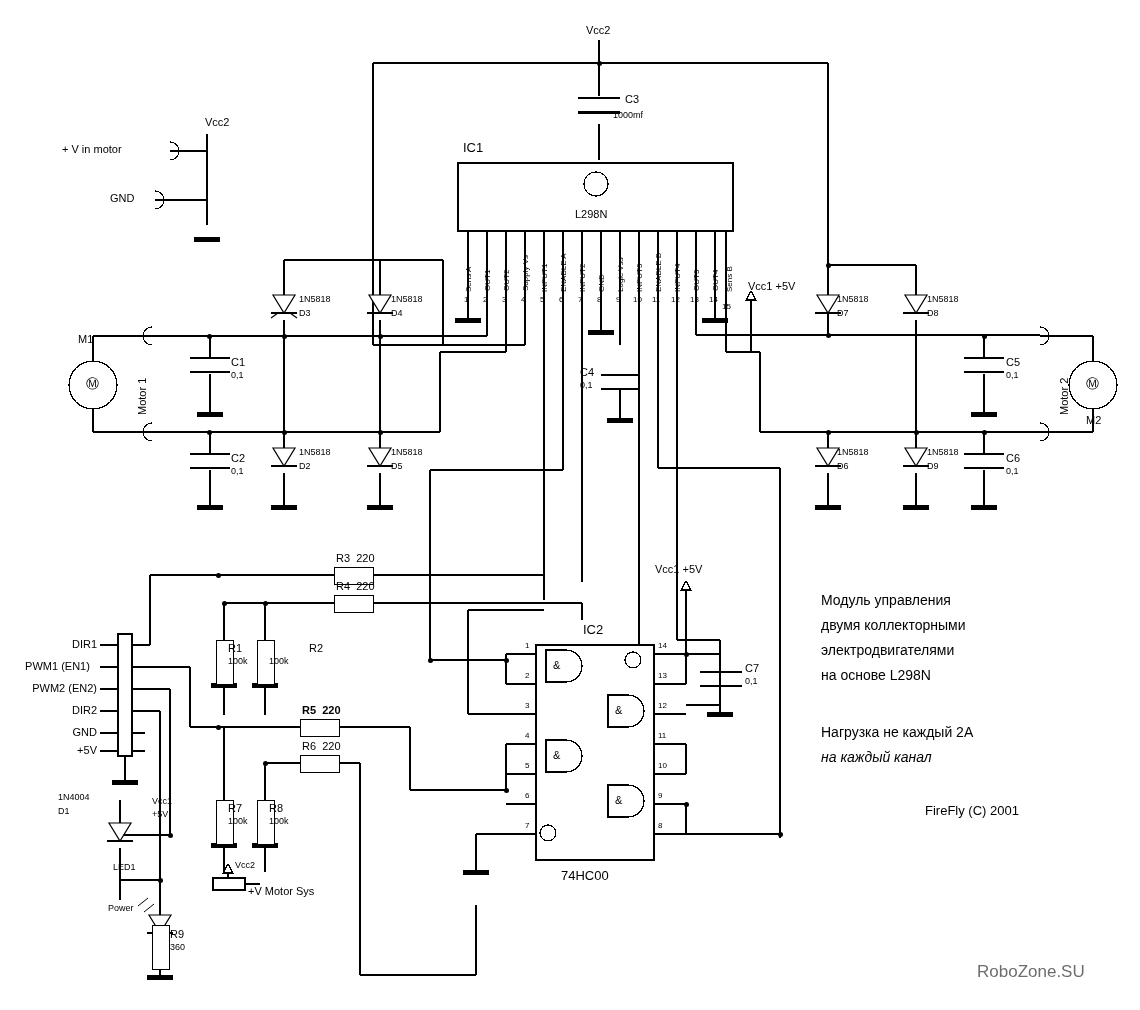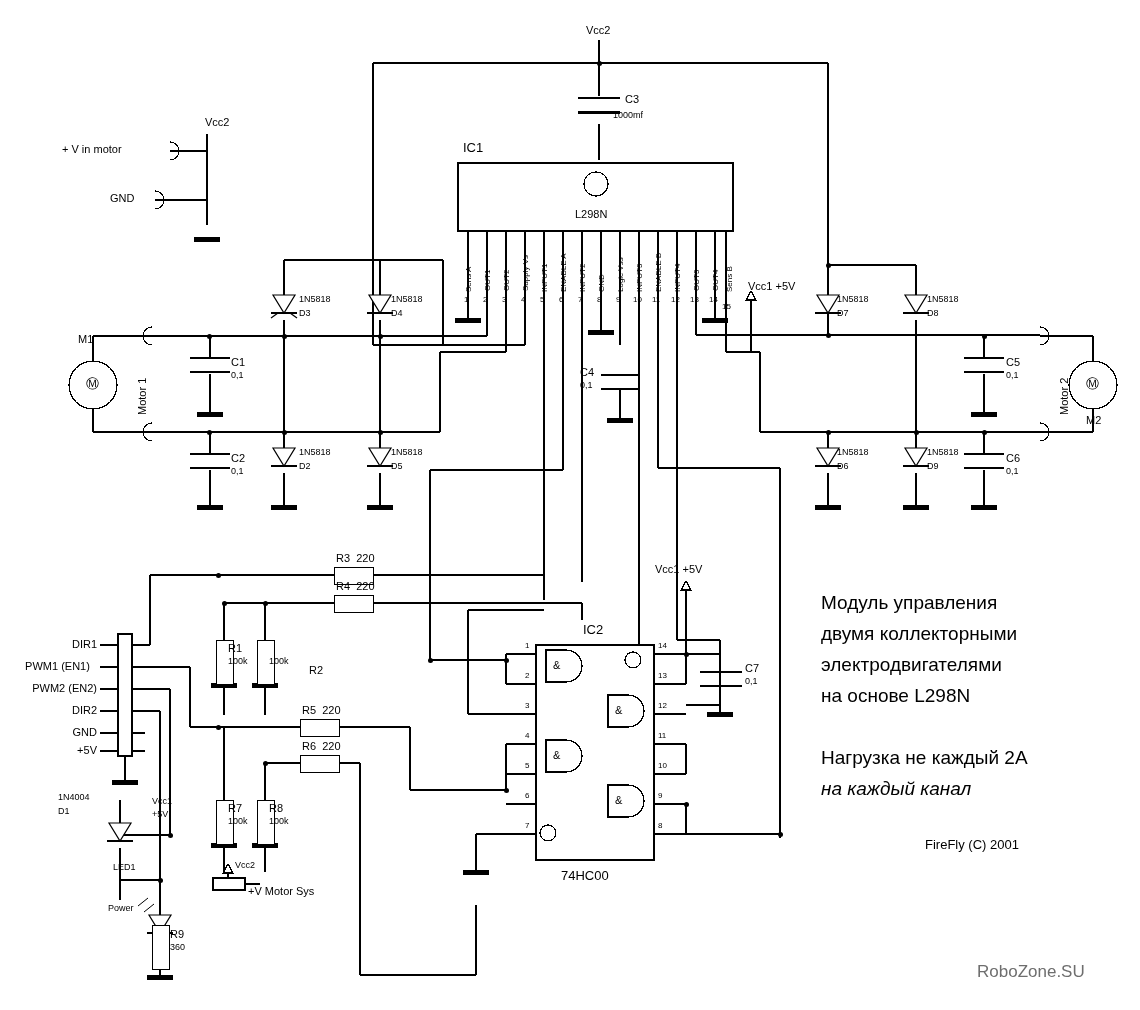--- a/index.html
+++ b/index.html
@@ -2,21 +2,21 @@
 <html><head>
 <meta charset="utf-8">
 <style>
   html,body{margin:0;padding:0;background:#ffffff;}
   body{font-family:"Liberation Sans", sans-serif;}
   #root{position:relative;width:1140px;height:1010px;background:#fff;overflow:hidden;}
   .lbl{position:absolute;font-size:11px;color:#000;white-space:pre;line-height:1.15;}
   .lbl.sm{font-size:9px;}
   .lbl.xs{font-size:8px;}
   .lbl.md{font-size:13px;}
-  .lbl.big{font-size:19px;}
+  .lbl.big{font-size:14px;}
   .lbl.vert{writing-mode:vertical-rl;transform:rotate(180deg);}
   .gnd{position:absolute;width:26px;height:5px;background:#000;}
   .dot{position:absolute;width:5px;height:5px;border-radius:50%;background:#000;}
   .res{position:absolute;border:1px solid #000;background:#fff;}
   svg{position:absolute;left:0;top:0;overflow:visible;}
   .titleblock{position:absolute;}
   .titleblock div{white-space:nowrap;}
 </style>
 </head>
 <body>
@@ -471,25 +471,25 @@
   <div class="lbl sm" style="left:152px;top:796px;">Vcc1</div>
   <div class="lbl sm" style="left:152px;top:809px;">+5V</div>
   <div class="lbl sm" style="left:235px;top:860px;">Vcc2</div>
   <div class="lbl" style="left:248px;top:885px;">+V Motor Sys</div>
 
   <div class="lbl sm" style="left:113px;top:862px;">LED1</div>
   <div class="lbl sm" style="left:108px;top:903px;">Power</div>
 
   <div class="lbl" style="left:336px;top:552px;"><span>R3</span>&nbsp;&nbsp;<span>220</span></div>
   <div class="lbl" style="left:336px;top:580px;"><span>R4</span>&nbsp;&nbsp;<span>220</span></div>
-  <div class="lbl" style="left:302px;top:704px;"><span>R5</span>&nbsp;&nbsp;<span>220</span></div>
+  <div class="lbl" style="left:302px;top:704px;font-weight:bold;"><span>R5</span>&nbsp;&nbsp;<span>220</span></div>
   <div class="lbl" style="left:302px;top:740px;"><span>R6</span>&nbsp;&nbsp;<span>220</span></div>
   <div class="lbl" style="left:228px;top:642px;">R1</div>
   <div class="lbl sm" style="left:228px;top:656px;">100k</div>
-  <div class="lbl" style="left:269px;top:664px;padding-left:40px;">R2</div>
+  <div class="lbl" style="left:269px;top:642px;padding-left:40px;">R2</div>
   <div class="lbl sm" style="left:269px;top:656px;">100k</div>
   <div class="lbl" style="left:228px;top:802px;">R7</div>
   <div class="lbl sm" style="left:228px;top:816px;">100k</div>
   <div class="lbl" style="left:269px;top:802px;">R8</div>
   <div class="lbl sm" style="left:269px;top:816px;">100k</div>
   <div class="lbl" style="left:170px;top:928px;">R9</div>
   <div class="lbl sm" style="left:170px;top:942px;">360</div>
 
   <div class="lbl" style="left:72px;top:638px;text-align:right;width:25px;">DIR1</div>
   <div class="lbl" style="left:18px;top:660px;text-align:center;width:79px;">PWM1 (EN1)</div>

